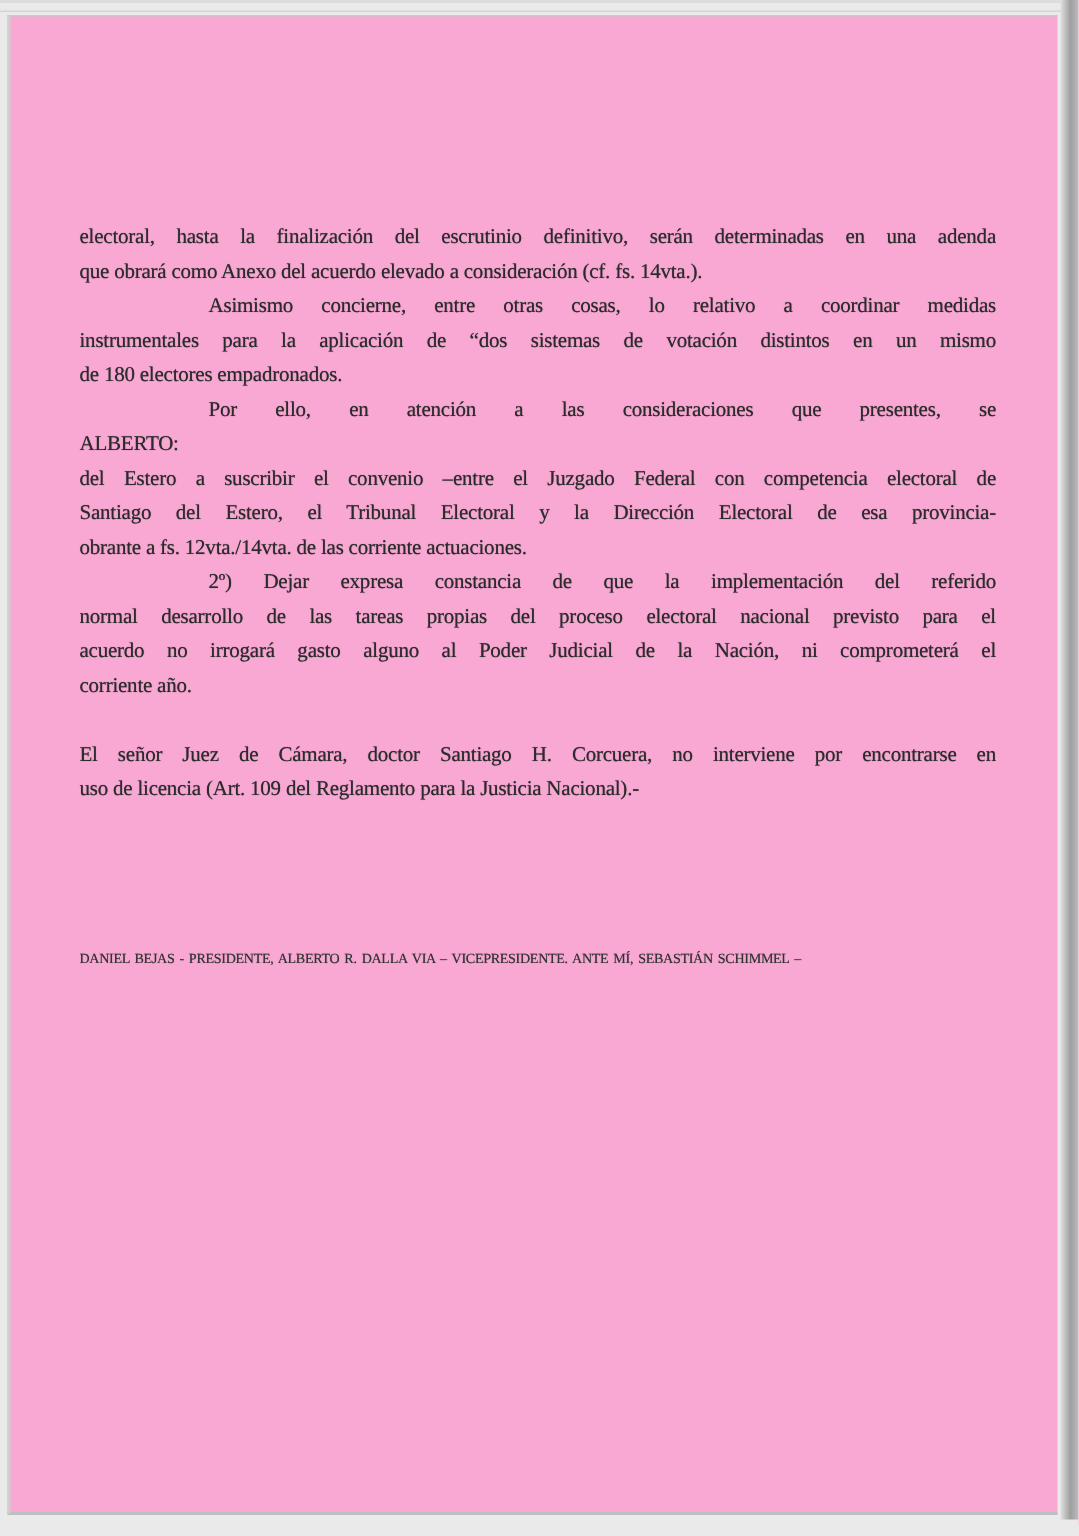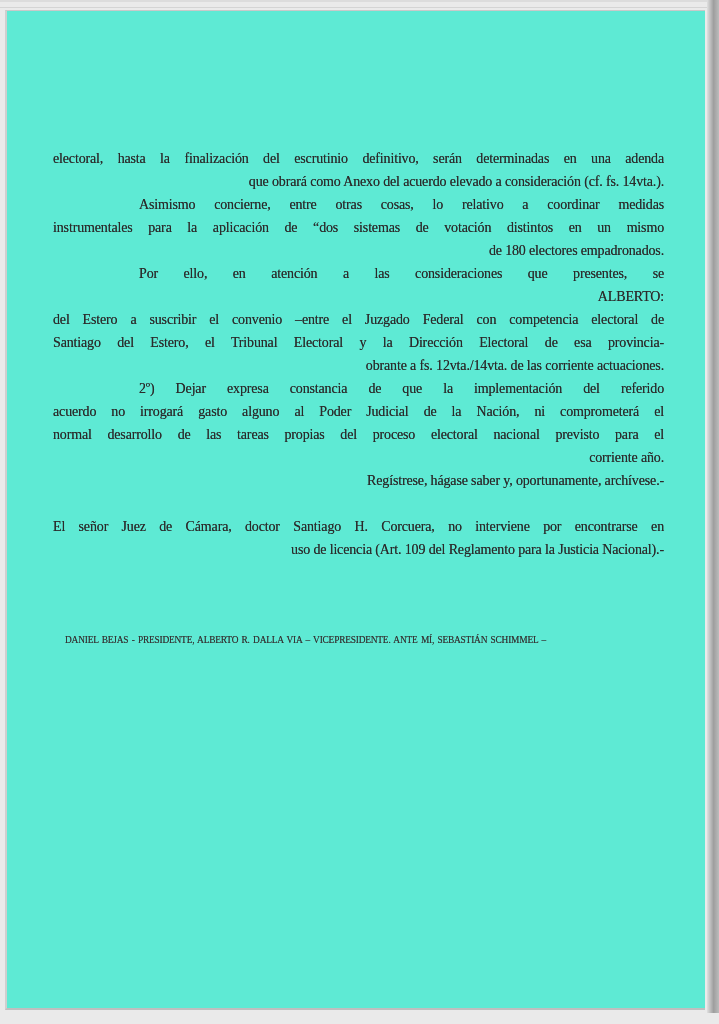--- a/index.html
+++ b/index.html
@@ -19,21 +19,21 @@
   .scan-top-line-b {
     position: absolute; left: 0; top: 7px; width: 719px; height: 1px;
     background: #d4d4d4;
   }
   .page {
     position: absolute;
     left: 5px;
     top: 10px;
     width: 700px;
     height: 1000px;
-    background: #5eead4;
+    background: #f9a8d4;
     border-left: 2px solid #cfcfcf;
     border-top: 1px solid #c9c9c9;
     border-bottom: 2px solid #bfbfbf;
     box-sizing: border-box;
   }
   .edge-right {
     position: absolute;
     left: 707px;
     top: 0;
     width: 12px;
@@ -47,41 +47,41 @@
     width: 611px;
     color: #2b2b2b;
     font-size: 14px;
     line-height: 23px;
     letter-spacing: -0.15px;
     text-shadow: 0 0 0.6px rgba(45,45,45,0.75);
   }
   .ln {
     height: 23px;
     overflow: hidden;
-    text-align: right;
+    text-align: left;
     white-space: normal;
   }
   .ln.j {
     text-align: justify;
   }
   .ln.j::after {
     content: "";
     display: inline-block;
     width: 100%;
     height: 0;
   }
   .ln.ind {
     text-indent: 86px;
   }
   .ln.sp {
     
   }
   .footer {
     position: absolute;
-    left: 58px;
+    left: 46px;
     top: 619px;
     width: 611px;
     color: #333333;
     font-size: 9.4px;
     line-height: 20px;
     letter-spacing: -0.2px;
     word-spacing: 1.2px;
     text-shadow: 0 0 0.5px rgba(60,60,60,0.7);
   }
   .fln {
@@ -102,24 +102,23 @@
     <div class="ln">que obrará como Anexo del acuerdo elevado a consideración (cf. fs. 14vta.).</div>
     <div class="ln j ind">Asimismo concierne, entre otras cosas, lo relativo a coordinar medidas</div>
     <div class="ln j">instrumentales para la aplicación de “dos sistemas de votación distintos en un mismo</div>
     <div class="ln">de 180 electores empadronados.</div>
     <div class="ln j ind">Por ello, en atención a las consideraciones que presentes, se</div>
     <div class="ln">ALBERTO:</div>
     <div class="ln j">del Estero a suscribir el convenio –entre el Juzgado Federal con competencia electoral de</div>
     <div class="ln j">Santiago del Estero, el Tribunal Electoral y la Dirección Electoral de esa provincia-</div>
     <div class="ln">obrante a fs. 12vta./14vta. de las corriente actuaciones.</div>
     <div class="ln j ind">2º) Dejar expresa constancia de que la implementación del referido</div>
+    <div class="ln j">normal desarrollo de las tareas propias del proceso electoral nacional previsto para el</div>
     <div class="ln j">acuerdo no irrogará gasto alguno al Poder Judicial de la Nación, ni comprometerá el</div>
-    <div class="ln j">normal desarrollo de las tareas propias del proceso electoral nacional previsto para el</div>
     <div class="ln">corriente año.</div>
-    <div class="ln ind">Regístrese, hágase saber y, oportunamente, archívese.-</div>
     <div class="ln sp"></div>
     <div class="ln j">El señor Juez de Cámara, doctor Santiago H. Corcuera, no interviene por encontrarse en</div>
     <div class="ln">uso de licencia (Art. 109 del Reglamento para la Justicia Nacional).-</div>
   </div>
 
   <div class="footer">
     <div class="fln">DANIEL BEJAS - PRESIDENTE, ALBERTO R. DALLA VIA – VICEPRESIDENTE. ANTE MÍ, SEBASTIÁN SCHIMMEL –</div>
   </div>
 
 </div>

